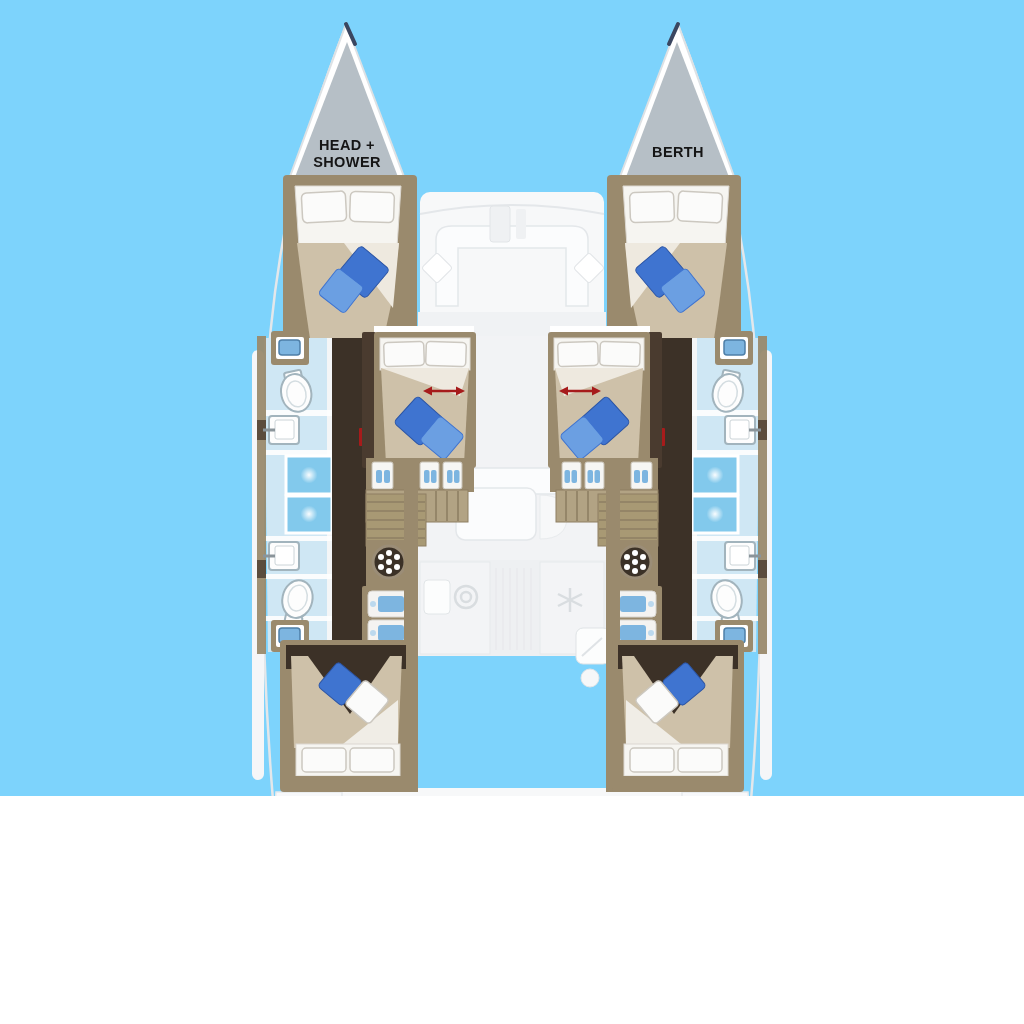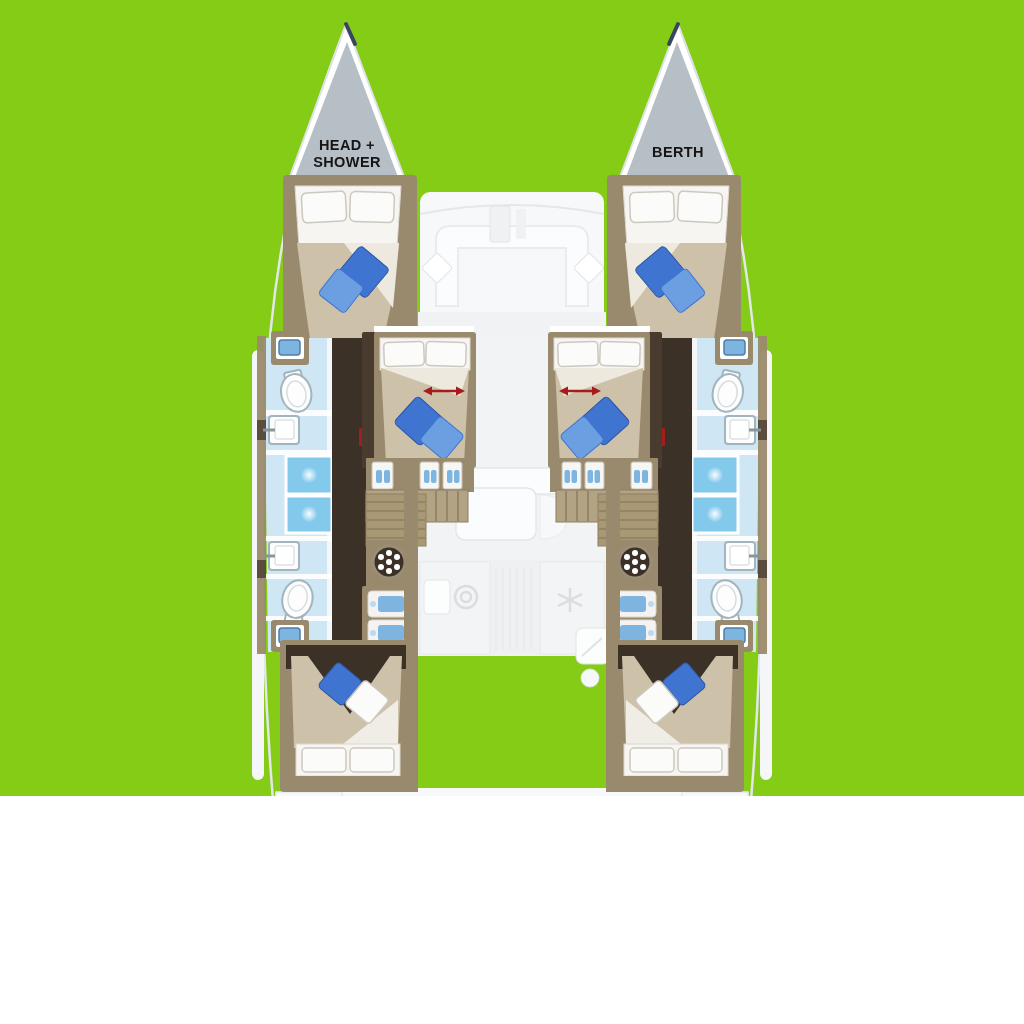--- a/index.html
+++ b/index.html
@@ -1,16 +1,16 @@
 <!DOCTYPE html>
 <html style="--background: #ffffff; --bow_gray: #b6bfc6; --wall_tan: #9a8a6d; --wall_tan_dark: #8a7a5e; --trim_dark: #4a3b2f; --floor_dark: #3c3127; --bath_floor_blue: #cfe7f4; --shower_blue: #82c9ec; --sink_blue: #7db5e0; --duvet_beige: #cec1a9; --pillow_white: #fbfbfa; --pillow_blue: #3f74d0; --pillow_blue_light: #6b9fe2; --accent_red: #a61b1b; --ghost: #f2f3f5; --ghost_line: #e4e7ea; --platform_edge: #92a9bf; --label_text: #151515;"><head>
 <meta charset="utf-8">
 <style>
   html,body{margin:0;padding:0;background:#fff;}
-  .stage{position:relative;width:1024px;height:796px;background:#84cc16;overflow:hidden;
+  .stage{position:relative;width:1024px;height:796px;background:#7dd3fc;overflow:hidden;
          font-family:"Liberation Sans",sans-serif;}
   svg{position:absolute;left:0;top:0;}
   
   .bow{fill:var(--bow_gray,#b6bfc6);}
   .wall{fill:var(--wall_tan,#9a8a6d);}
   .trim{fill:var(--trim_dark,#4a3b2f);}
   .floor{fill:var(--floor_dark,#3c3127);}
   .bath{fill:var(--bath_floor_blue,#cfe7f4);}
   .shower{fill:var(--shower_blue,#82c9ec);}
   .sinkb{fill:var(--sink_blue,#7db5e0);}

